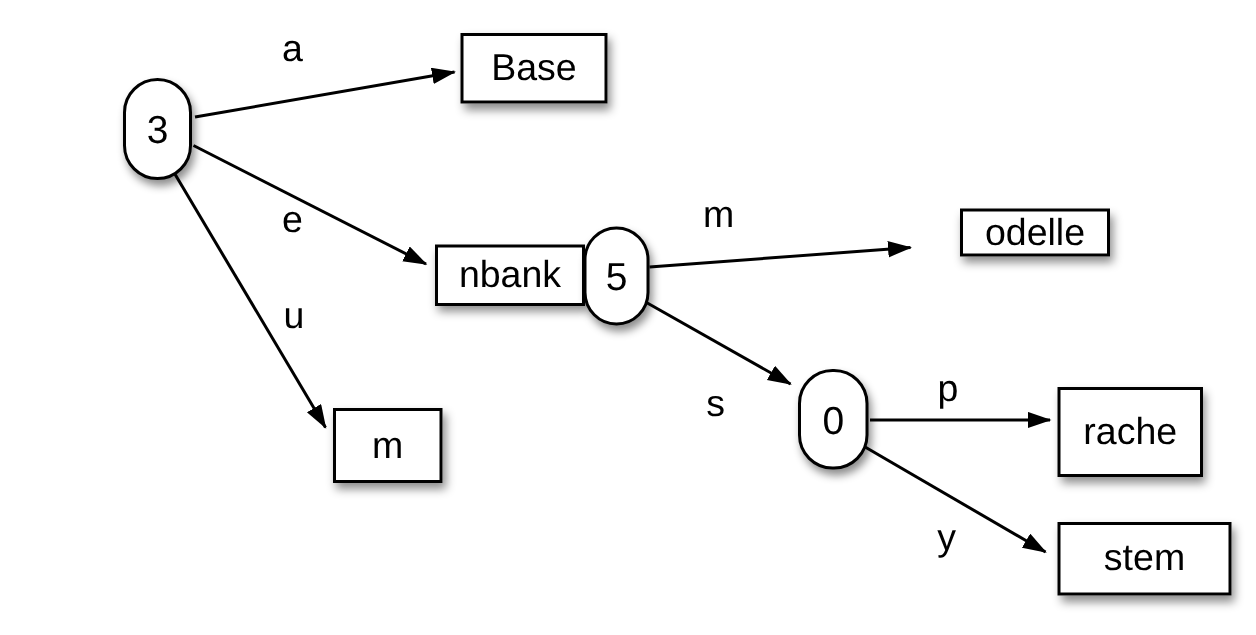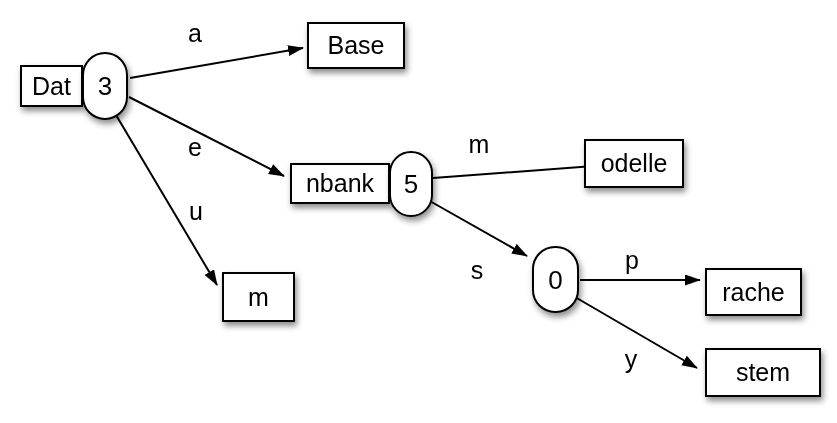--- a/index.html
+++ b/index.html
@@ -59,23 +59,23 @@
     z-index: 4;
     white-space: nowrap;
   }
   
   #n-dat    { left: 20px;  top: 65px;  width: 63px;  height: 42px; }
   #n-dat-3  { left: 82px;  top: 52px;  width: 46px;  height: 68px; }
   #n-base   { left: 307px; top: 22px;  width: 98px;  height: 47px; }
   #n-nbank  { left: 290px; top: 163px; width: 100px; height: 41px; }
   #n-nbank-5{ left: 389px; top: 151px; width: 44px;  height: 66px; }
   #n-m      { left: 222px; top: 272px; width: 73px;  height: 50px; }
-  #n-odelle { left: 584px; top: 139px; width: 100px; height: 49px; }
+  #n-odelle { left: 640px; top: 139px; width: 100px; height: 32px; }
   #n-0      { left: 532px; top: 246px; width: 47px;  height: 67px; }
-  #n-rache  { left: 705px; top: 268px; width: 97px;  height: 48px; }
+  #n-rache  { left: 705px; top: 258px; width: 97px;  height: 60px; }
   #n-stem   { left: 705px; top: 348px; width: 116px;  height: 49px; }
   
   #el-a { left: 195px; top: 33px; }
   #el-e { left: 195px; top: 147px; }
   #el-u { left: 196px; top: 211px; }
   #el-m { left: 479px; top: 144px; }
   #el-s { left: 477px; top: 270px; }
   #el-p { left: 632px; top: 260px; }
   #el-y { left: 631px; top: 359px; }
 </style>
@@ -92,21 +92,20 @@
     </defs>
     <line x1="130" y1="78" x2="303" y2="48" stroke="#000" stroke-width="2" marker-end="url(#arrowhead)"></line>
     <line x1="129" y1="97" x2="284" y2="176" stroke="#000" stroke-width="2" marker-end="url(#arrowhead)"></line>
     <line x1="116" y1="115" x2="217" y2="285" stroke="#000" stroke-width="2" marker-end="url(#arrowhead)"></line>
     <line x1="433" y1="178" x2="607" y2="165" stroke="#000" stroke-width="2" marker-end="url(#arrowhead)"></line>
     <line x1="428" y1="200" x2="527" y2="256" stroke="#000" stroke-width="2" marker-end="url(#arrowhead)"></line>
     <line x1="580" y1="280" x2="700" y2="280" stroke="#000" stroke-width="2" marker-end="url(#arrowhead)"></line>
     <line x1="575" y1="297" x2="697" y2="368" stroke="#000" stroke-width="2" marker-end="url(#arrowhead)"></line>
   </svg>
 
-  <div id="n-dat" class="node-box">Dat</div>
   <div id="n-dat-3" class="node-oval">3</div>
 
   <div id="n-base" class="node-box">Base</div>
 
   <div id="n-nbank" class="node-box">nbank</div>
   <div id="n-nbank-5" class="node-oval">5</div>
 
   <div id="n-m" class="node-box">m</div>
 
   <div id="n-odelle" class="node-box">odelle</div>

